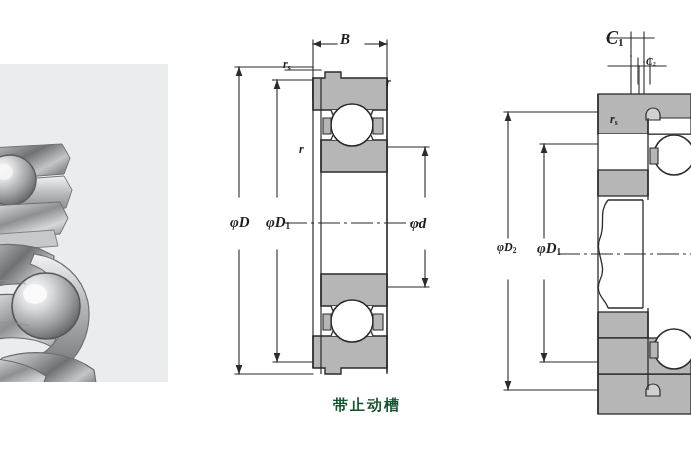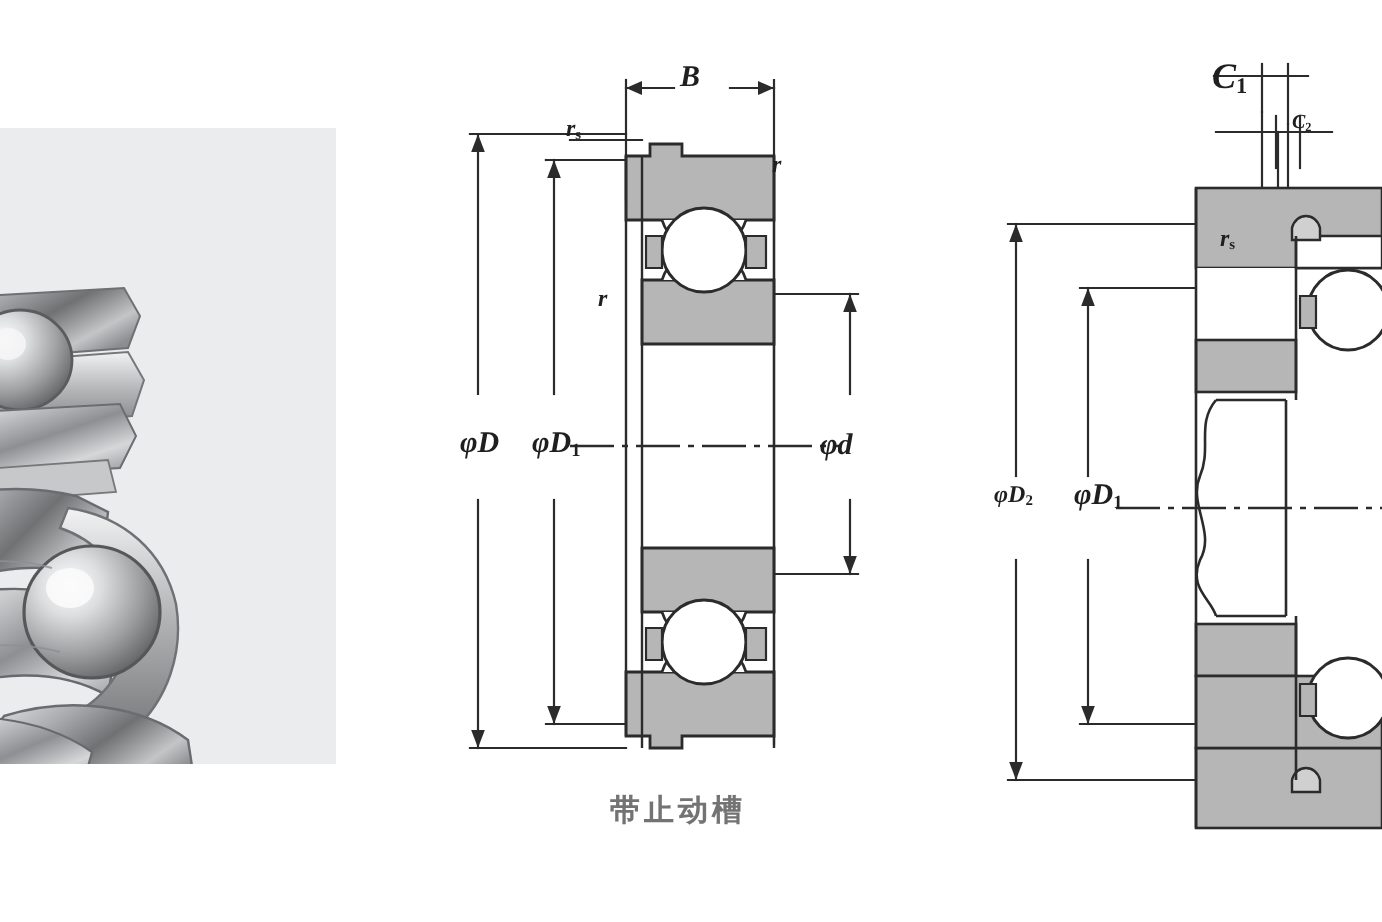--- a/index.html
+++ b/index.html
@@ -16,21 +16,21 @@
   
   .draw{position:absolute;}
 
   
   .lbl{position:absolute;font-family:"Liberation Serif",serif;
        font-style:italic;font-weight:700;color:#1f1f1f;white-space:nowrap;
        line-height:1;}
   .lbl sub{font-size:.62em;font-style:normal;font-weight:700;
            vertical-align:-0.22em;letter-spacing:0;}
   .cap{position:absolute;font-family:"DejaVu Sans",sans-serif;
-       font-weight:700;color:#737373;letter-spacing:2px;white-space:nowrap;}
+       font-weight:700;color:#14532d;letter-spacing:2px;white-space:nowrap;margin-left:28px;}
 </style>
 </head>
 <body>
 
 <div class="stage">
 
   <div class="photo-panel">
     <svg class="photo-svg" width="240" height="340" viewBox="0 0 240 340">
       <defs>
         <linearGradient id="steel1" x1="0" y1="0" x2="1" y2="1">

